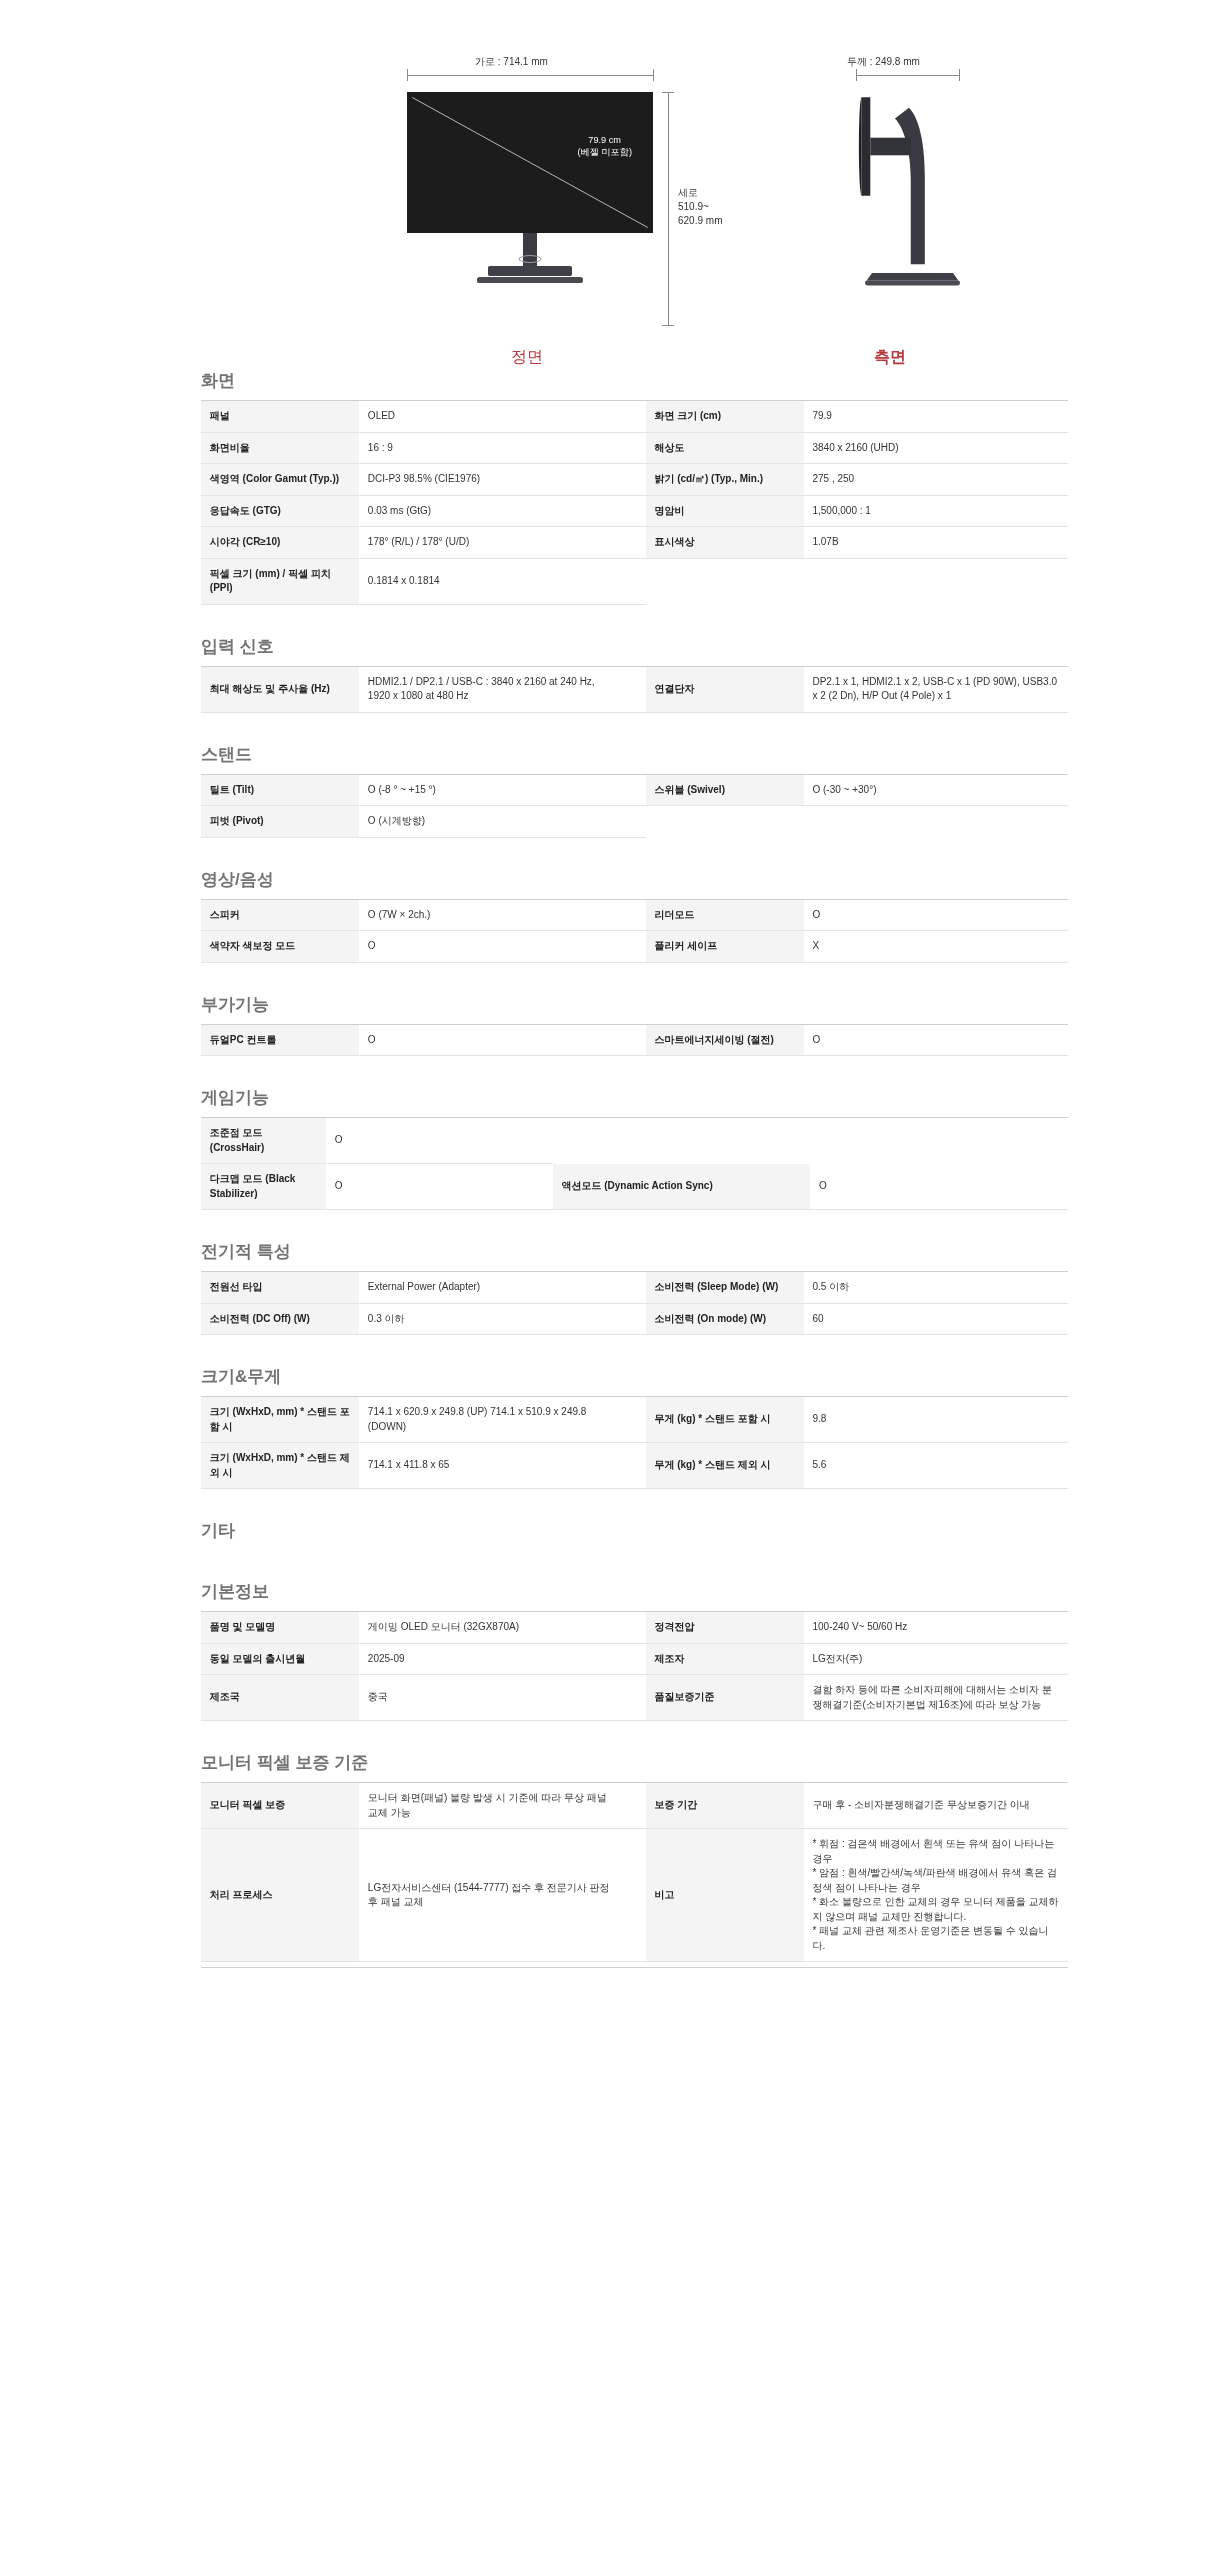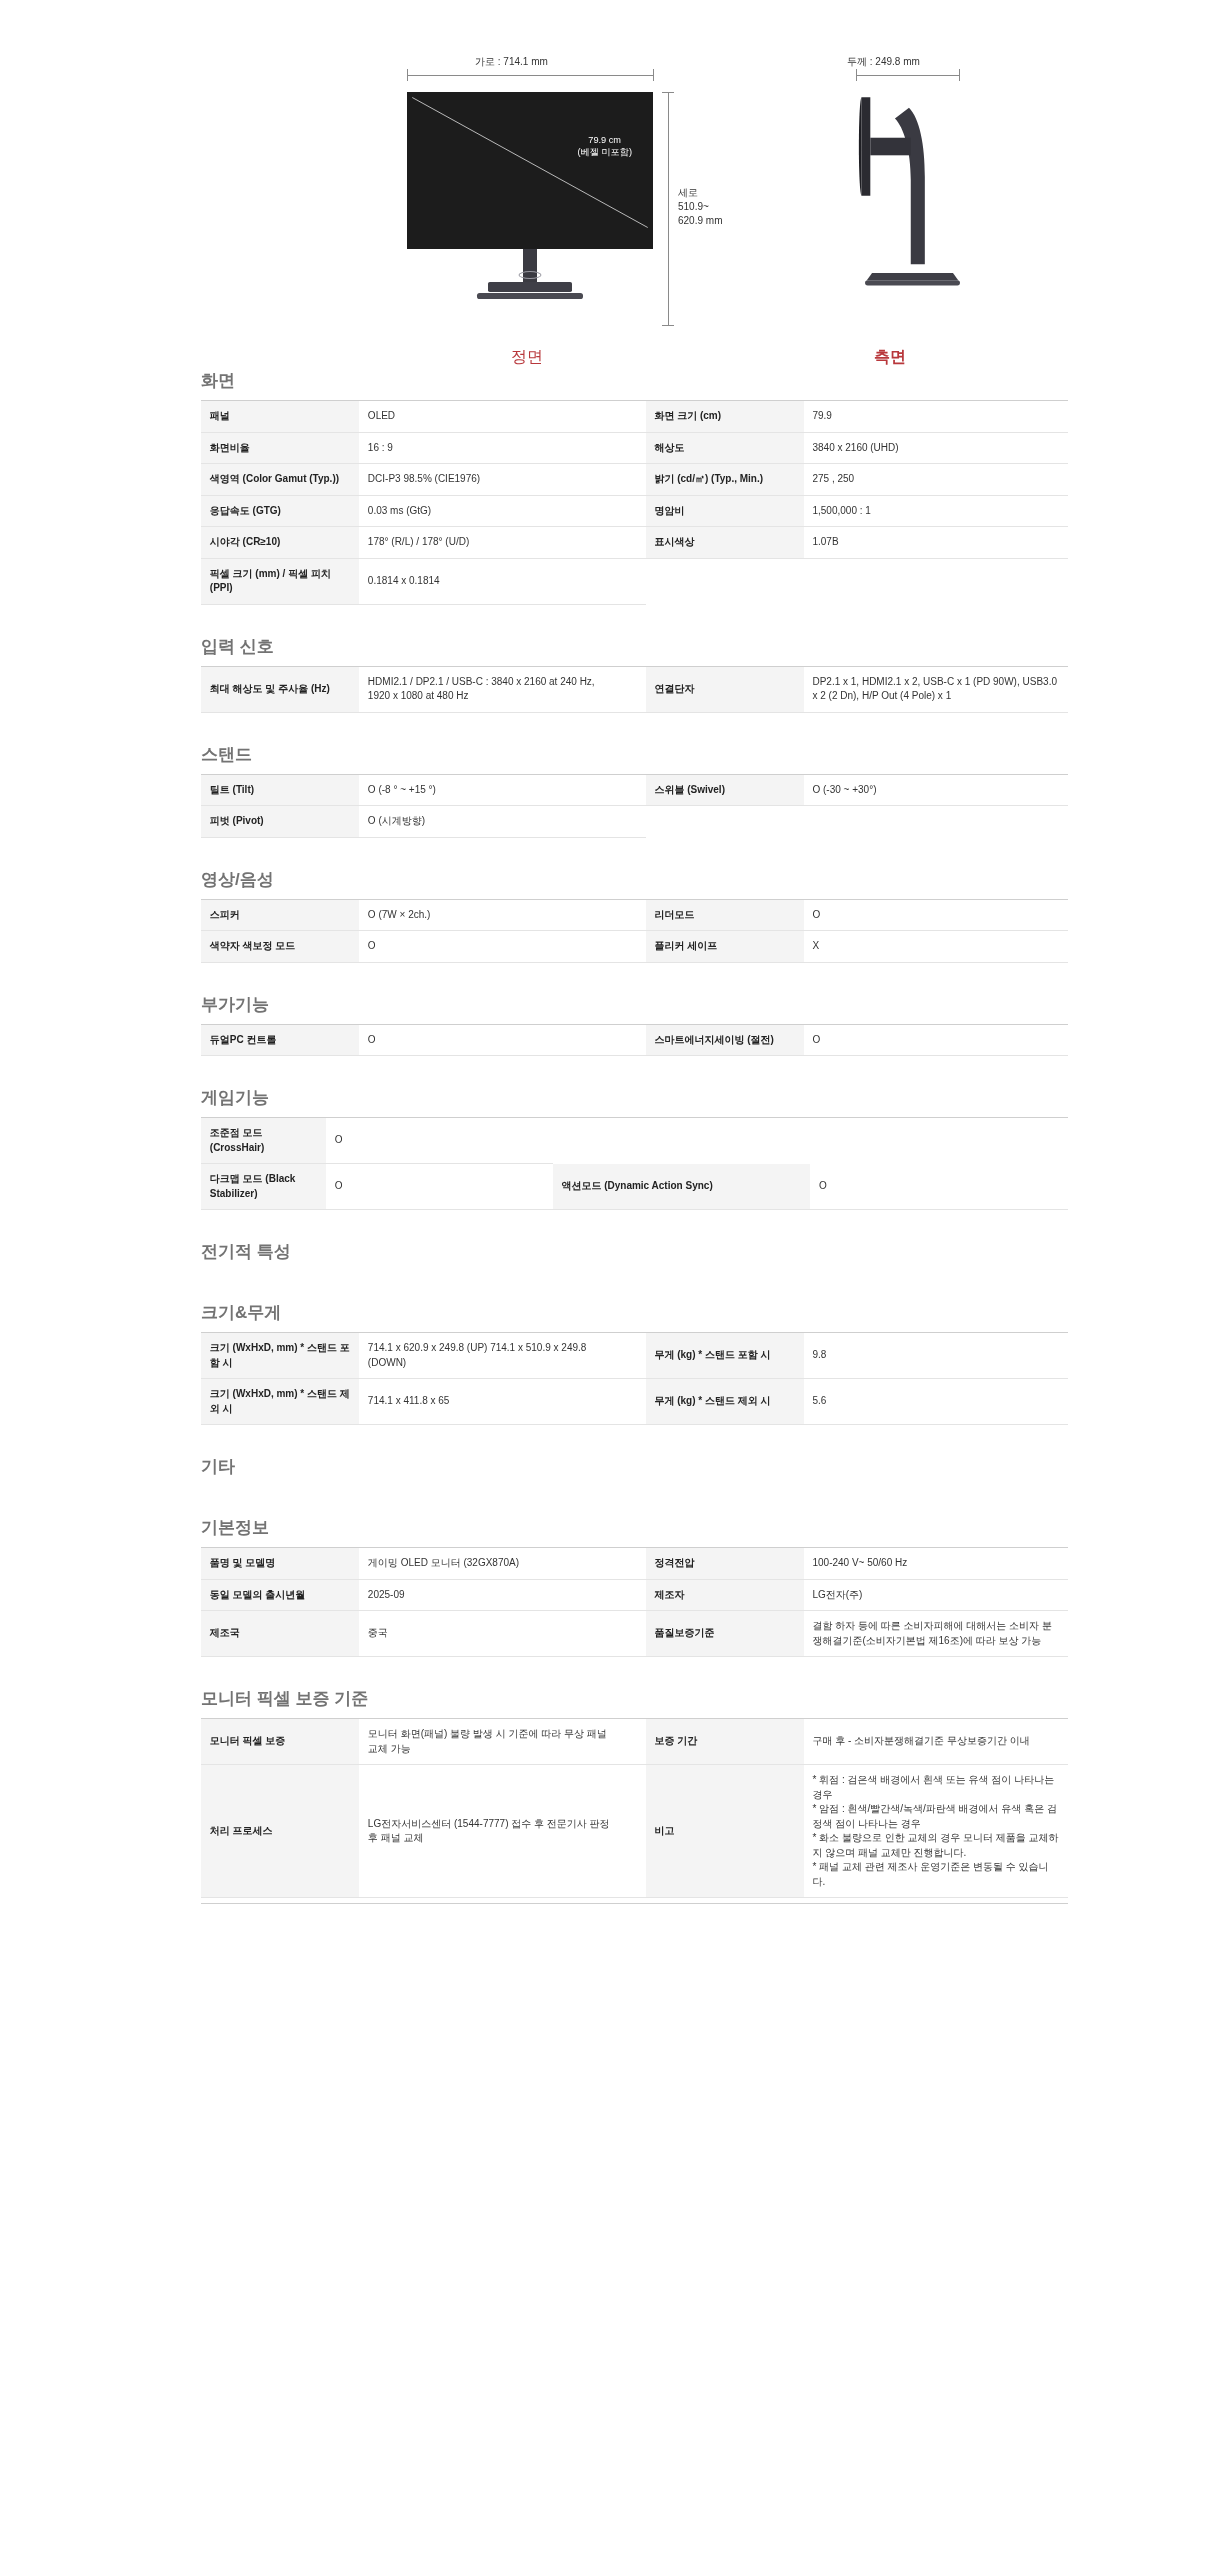--- a/index.html
+++ b/index.html
@@ -27,21 +27,21 @@
   .view-caption {
     position:absolute;
     font-size: 16px;
     color:#b8373b;
     white-space:nowrap;
   }
 
   
   .front-wrap { position:absolute; left:369px; top:92px; width:246px; }
   .front-screen {
-    width: 246px; height: 157px;
+    width: 246px; height: 141px;
     background: #1c1c1c;
     position: relative;
     overflow:hidden;
   }
   .front-screen .diag {
     position:absolute; left:0; top:0; width:100%; height:100%;
   }
   .front-screen .diag svg { display:block; }
   .screen-note {
     position:absolute; right:21px; top:42px;
@@ -319,20 +319,38 @@
           <td class="gap"></td>
           <td class="k">액션모드 (Dynamic Action Sync)</td>
           <td class="v">O</td>
         </tr>
       </tbody>
         </table>
     </div>
 
     <div class="section">
       <div class="section-title">전기적 특성</div>
+      <table class="spec">
+        <tbody>
+            <tr>
+          <td class="k">전원선 타입</td>
+          <td class="v">External Power (Adapter)</td>
+          <td class="gap"></td>
+          <td class="k">소비전력 (Sleep Mode) (W)</td>
+          <td class="v">0.5 이하</td>
+        </tr>
+        <tr>
+          <td class="k">소비전력 (DC Off) (W)</td>
+          <td class="v">0.3 이하</td>
+          <td class="gap"></td>
+          <td class="k">소비전력 (On mode) (W)</td>
+          <td class="v">60</td>
+        </tr>
+      </tbody>
+        </table>
     </div>
 
     <div class="section">
       <div class="section-title">크기&amp;무게</div>
       <table class="spec">
         <tbody>
             <tr>
           <td class="k">크기 (WxHxD, mm) * 스탠드 포함 시</td>
           <td class="v">714.1 x 620.9 x 249.8 (UP) 714.1 x 510.9 x 249.8 (DOWN)</td>
           <td class="gap"></td>

